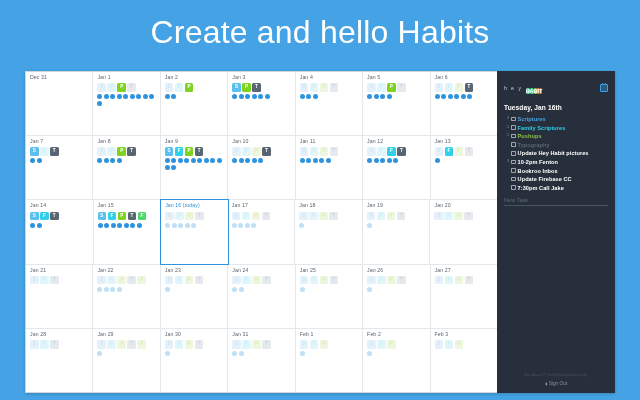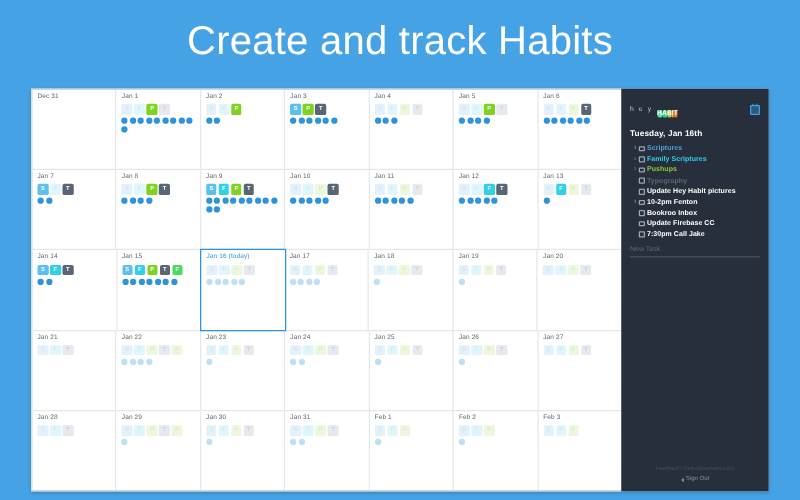--- a/index.html
+++ b/index.html
@@ -150,21 +150,21 @@
     width: 0; height: 0;
     border-top: 2px solid transparent; border-bottom: 2px solid transparent;
     border-right: 2.6px solid #8a95a1;
   }
 </style>
 </head>
 <body>
 
 <div class="page">
 
-  <div class="hero-title">Create and track Habits</div>
+  <div class="hero-title">Create and hello Habits</div>
 
   <div class="app-window">
 
     <div class="calendar">
         <div class="cal-row">
           <div class="cal-cell">
             <div class="cell-date">Dec 31</div>
           </div>
           <div class="cal-cell">
             <div class="cell-date">Jan 1</div>

